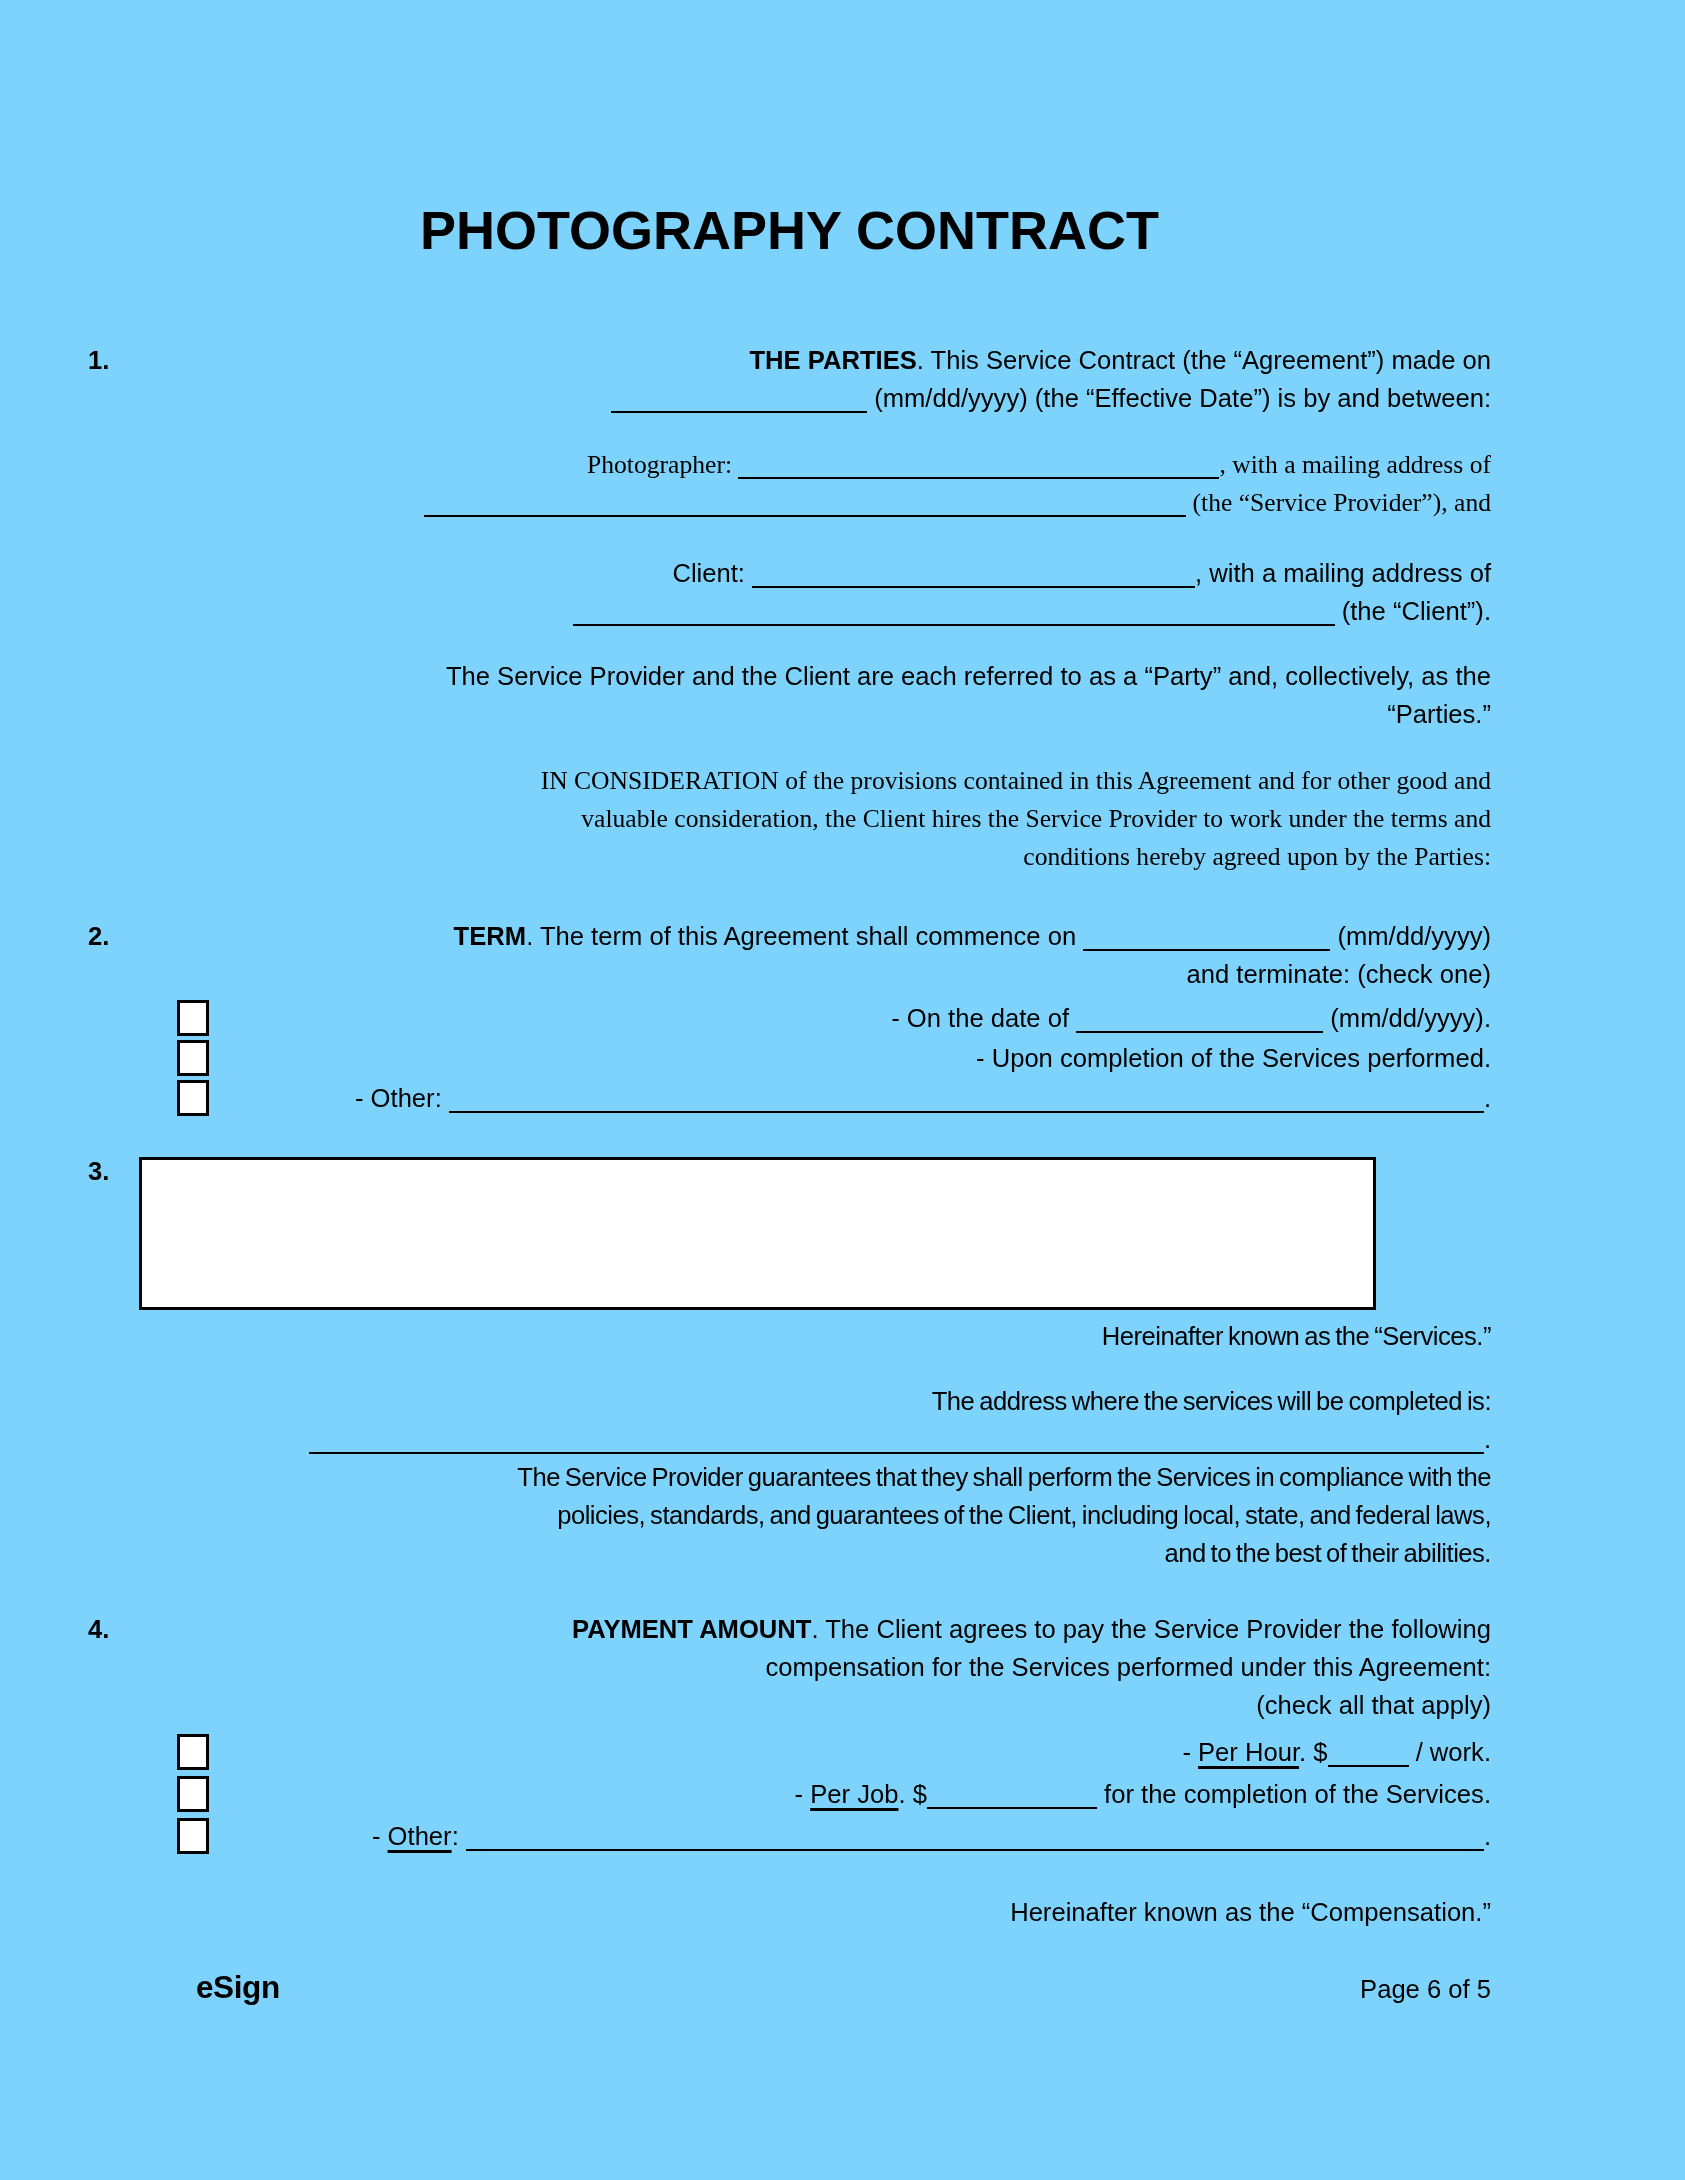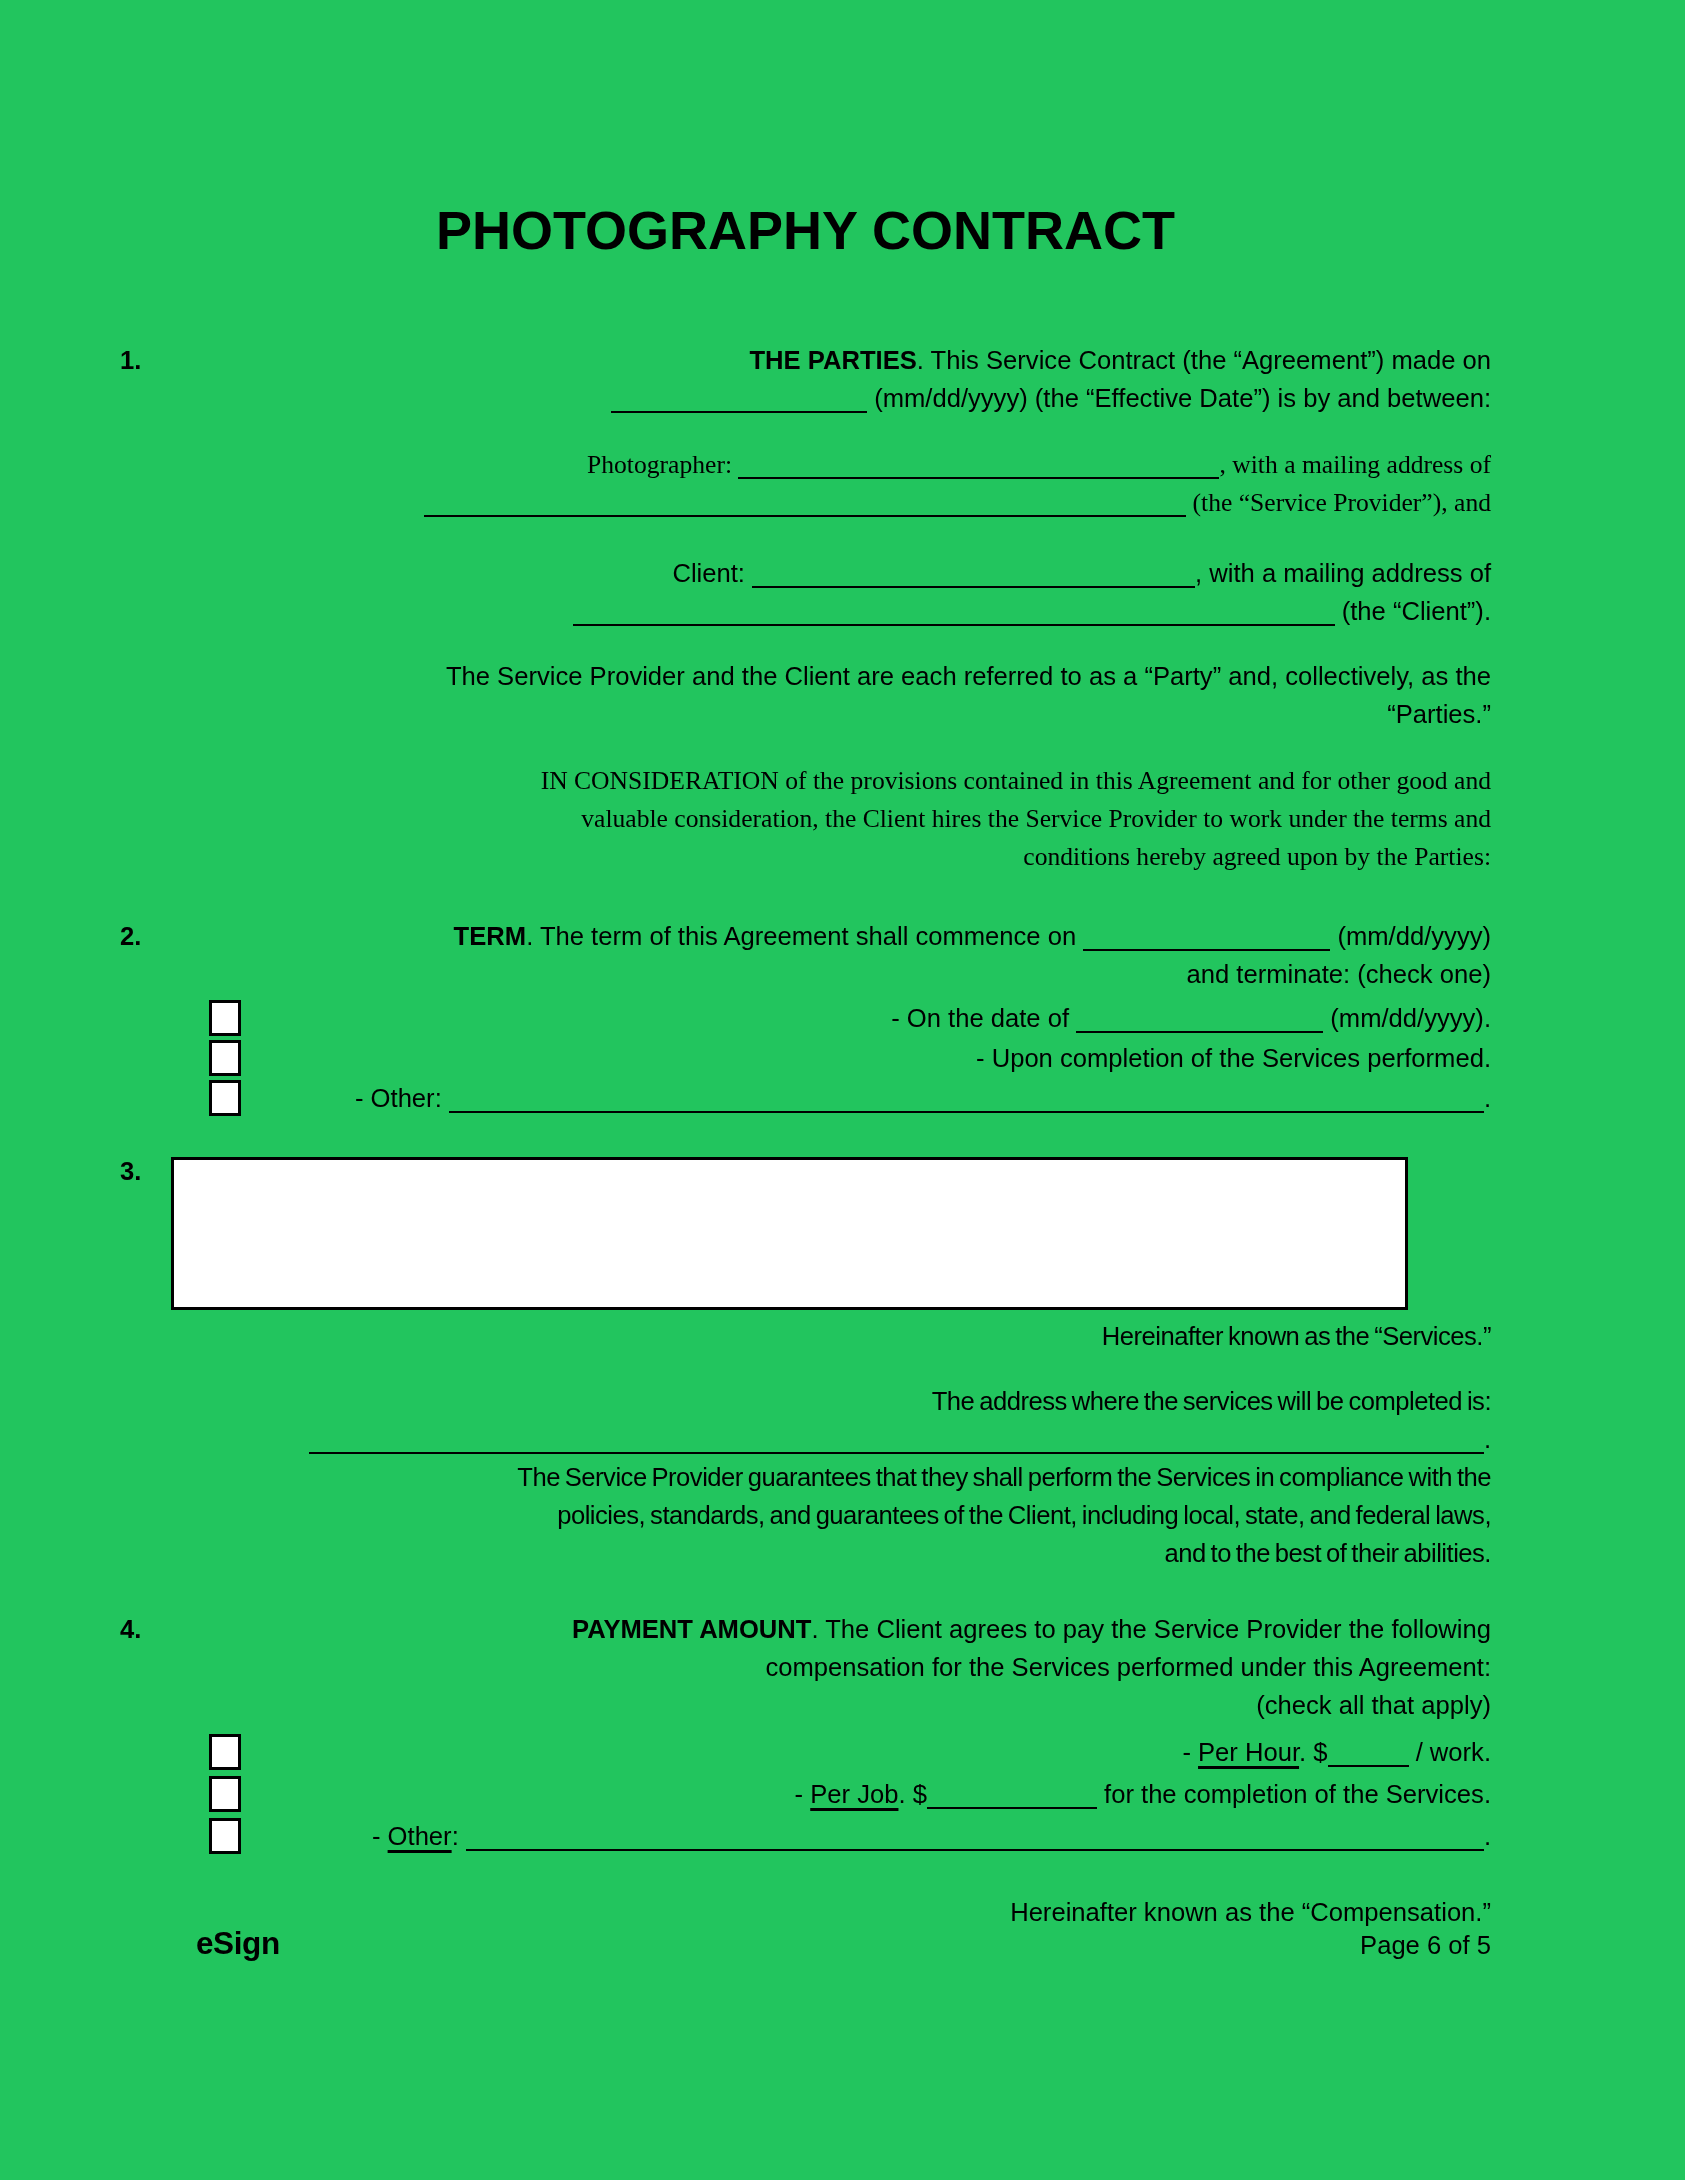--- a/index.html
+++ b/index.html
@@ -2,24 +2,24 @@
 <html style="font-size:13.6px"><head>
 <meta charset="utf-8">
 <style>
   * { margin:0; padding:0; box-sizing:border-box; }
   html,body { background:#e8e8e8; }
   body { font-family:"Liberation Sans", sans-serif; }
   .page {
     position:relative;
     width:1686px; height:2181px;
     margin:0 auto;
-    background:#22c55e;
+    background:#7dd3fc;
     color:#000000;
     font-size:25.6px; line-height:38px;
-    padding:0 195px 0 120px;
+    padding:0 195px 0 88px;
     overflow:hidden;
   }
   .doc-title {
     margin-top:200px;
     text-align:center;
     font-weight:bold;
     font-size:54px;
     line-height:60px;
   }
   .section { display:flex; }
@@ -63,21 +63,21 @@
   }
   .caption { margin-top:6.8px; }
   .condensed { letter-spacing:-0.5px; word-spacing:-1.7px; }
   .ul {
     text-decoration:underline;
     text-decoration-thickness:2.6px;
     text-underline-offset:5.1px;
   }
   .footer {
     position:absolute;
-    top:1924px;
+    top:1968px;
     left:196px; right:195px;
     display:flex;
     justify-content:space-between;
     align-items:baseline;
   }
   .brand { font-weight:bold; font-size:31.5px; letter-spacing:-0.4px; }
   .page-label { font-size:25.6px; }
 </style>
 </head>
 <body>

